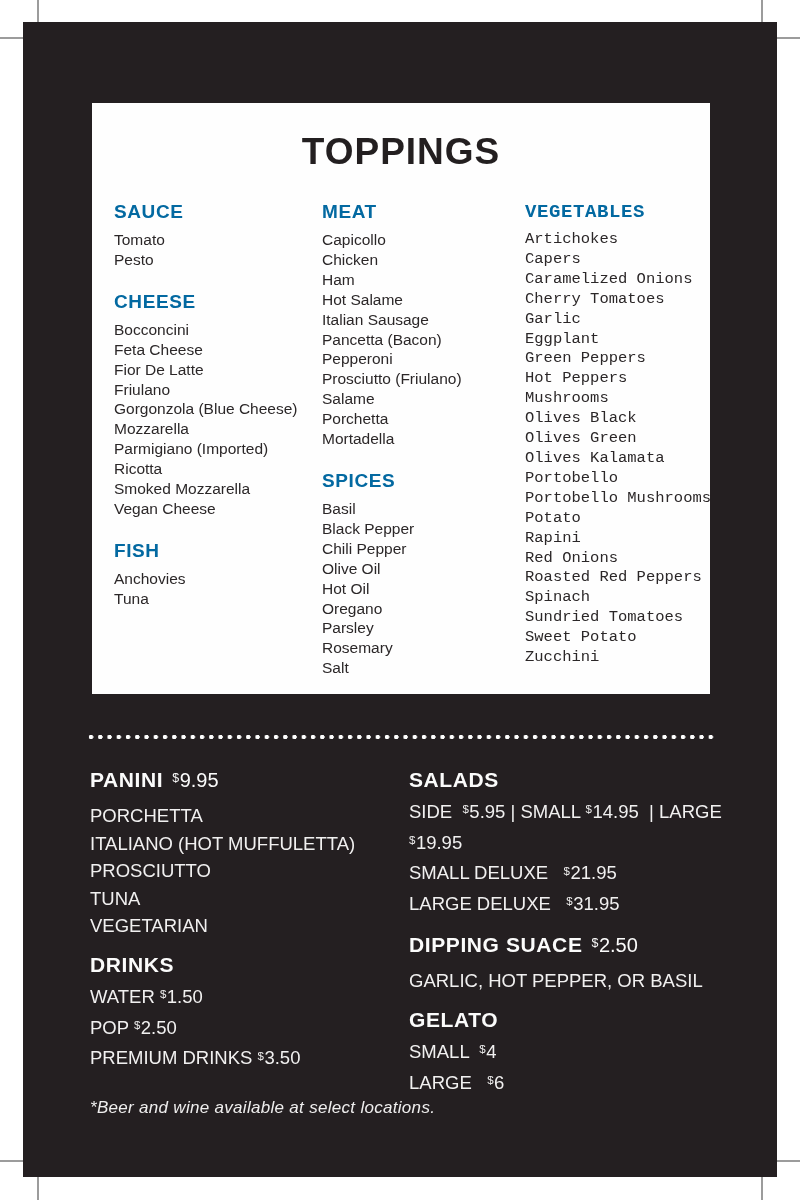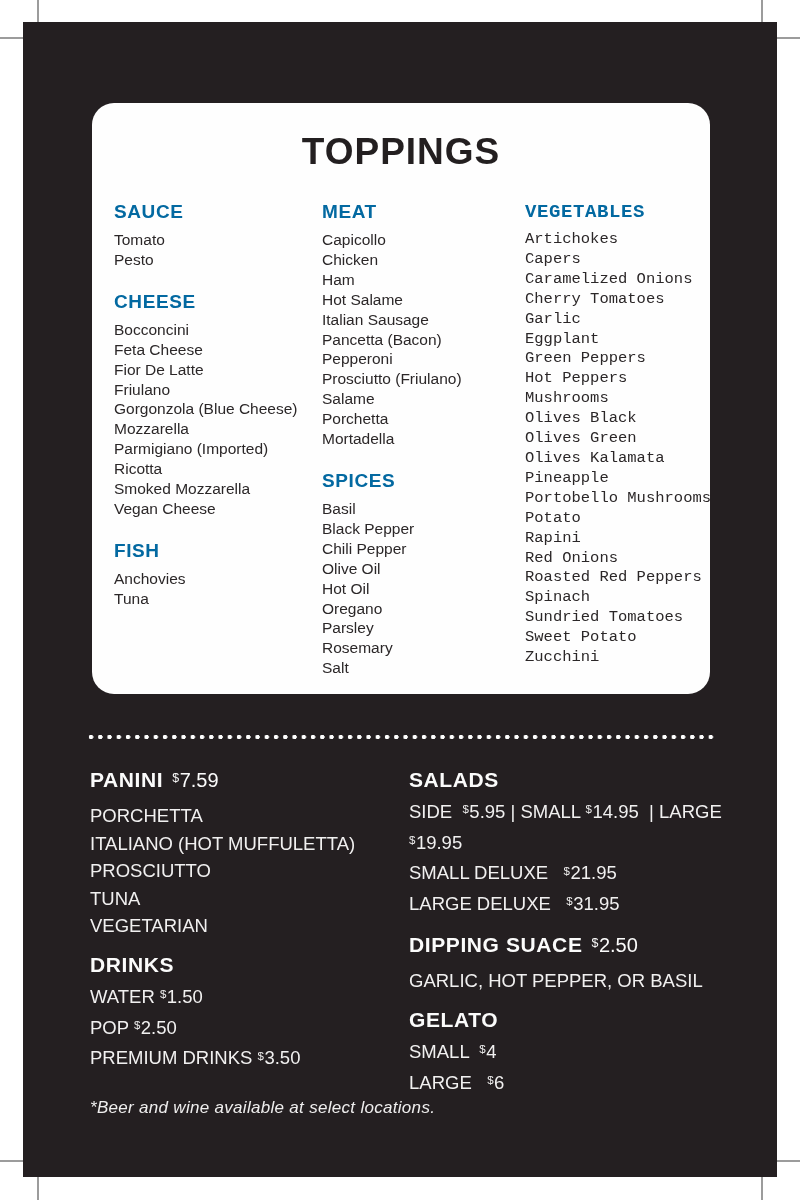--- a/index.html
+++ b/index.html
@@ -17,21 +17,21 @@
   .tr-v { left:761px; top:0; }
   .tr-h { left:772px; top:37px; }
   .bl-v { left:37px; top:1173px; }
   .bl-h { left:0; top:1160px; }
   .br-v { left:761px; top:1173px; }
   .br-h { left:772px; top:1160px; }
 
   .card { position:absolute; left:23px; top:22px; width:754px; height:1155px; background:#241f21; }
 
   
-  .panel { position:absolute; left:69px; top:81px; width:618px; height:591px; background:#fefefe; color:#231f20;border-radius:22px; }
+  .panel { position:absolute; left:69px; top:81px; width:618px; height:591px; background:#fefefe; color:#231f20; }
   .panel-title { text-align:center; margin-top:28px; font-size:37px; line-height:42px; font-weight:700;
                  letter-spacing:1px; color:#231f20; }
   .tcols { position:absolute; left:0; top:98px; width:100%; height:480px; }
   .tcol { position:absolute; top:0; width:200px; }
   .tcol:nth-child(1) { left:22px; }
   .tcol:nth-child(2) { left:230px; }
   .tcol:nth-child(3) { left:433px;font-family:Liberation Mono, monospace; }
   .tsection { margin-bottom:21px; }
   .theading { font-size:19px; line-height:22px; font-weight:700; letter-spacing:0.6px; margin-bottom:7px; color:#0369a1; }
   .titem { font-size:15.5px; line-height:19.9px; font-weight:400; color:#2b2728; white-space:nowrap; }
@@ -135,40 +135,40 @@
               <div class="titem">Caramelized Onions</div>
               <div class="titem">Cherry Tomatoes</div>
               <div class="titem">Garlic</div>
               <div class="titem">Eggplant</div>
               <div class="titem">Green Peppers</div>
               <div class="titem">Hot Peppers</div>
               <div class="titem">Mushrooms</div>
               <div class="titem">Olives Black</div>
               <div class="titem">Olives Green</div>
               <div class="titem">Olives Kalamata</div>
-              <div class="titem">Pineapple</div>
+              <div class="titem">Portobello</div>
               <div class="titem">Portobello Mushrooms</div>
               <div class="titem">Potato</div>
               <div class="titem">Rapini</div>
               <div class="titem">Red Onions</div>
               <div class="titem">Roasted Red Peppers</div>
               <div class="titem">Spinach</div>
               <div class="titem">Sundried Tomatoes</div>
               <div class="titem">Sweet Potato</div>
               <div class="titem">Zucchini</div>
             </div>
           </div>
         </div>
     </div>
 
     <div class="divider"></div>
 
     <div class="menu-col menu-left">
         <div class="mblock">
-          <h2 class="mheading"><span>PANINI</span><span class="price hprice"><span class="sup">$</span><span>7.59</span></span></h2>
+          <h2 class="mheading"><span>PANINI</span><span class="price hprice"><span class="sup">$</span><span>9.95</span></span></h2>
           <div class="mline"><span>PORCHETTA</span></div>
           <div class="mline"><span>ITALIANO (HOT MUFFULETTA)</span></div>
           <div class="mline"><span>PROSCIUTTO</span></div>
           <div class="mline"><span>TUNA</span></div>
           <div class="mline"><span>VEGETARIAN</span></div>
         </div>
         <div class="mblock">
           <h2 class="mheading"><span>DRINKS</span></h2>
           <div class="mline"><span>WATER </span><span class="price"><span class="sup">$</span><span>1.50</span></span></div>
           <div class="mline"><span>POP </span><span class="price"><span class="sup">$</span><span>2.50</span></span></div>

